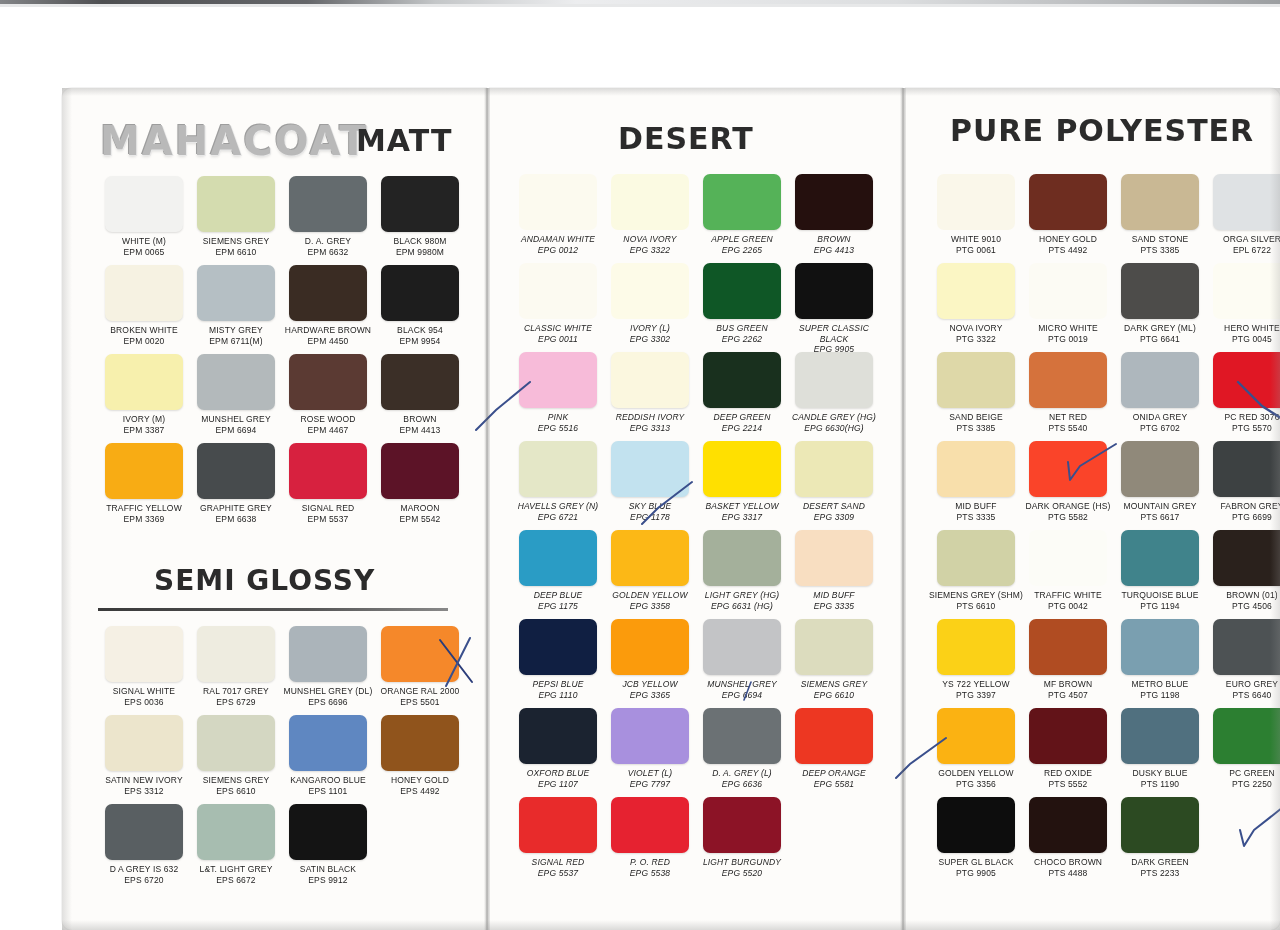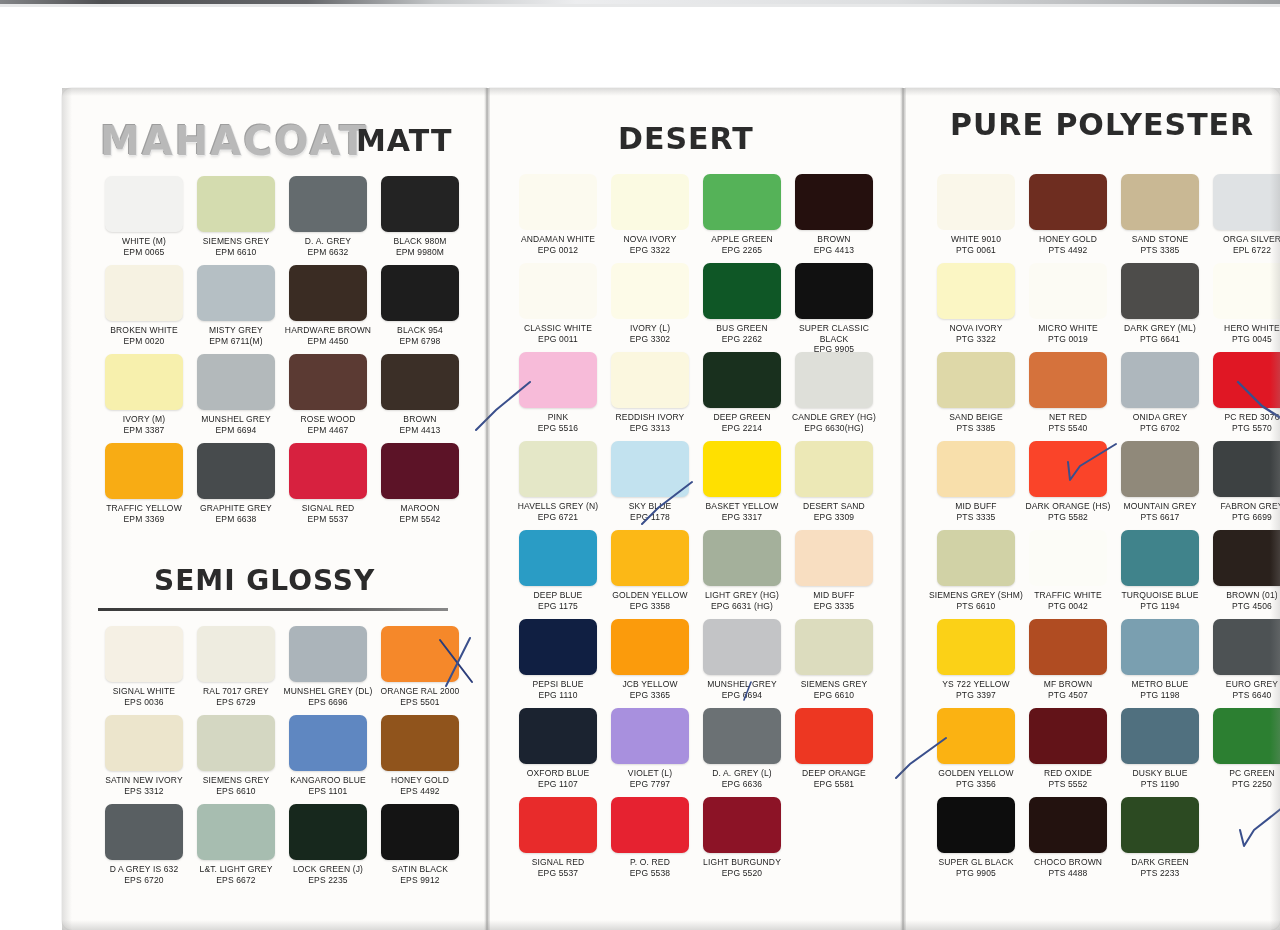--- a/index.html
+++ b/index.html
@@ -53,21 +53,21 @@
     color:#b9b9b9;
     text-shadow:1px 1px 0 #e8e8e8, -1px -1px 0 #9d9d9d, 0 2px 3px rgba(0,0,0,.12);
     font-family:"DejaVu Sans","Liberation Sans",sans-serif;
   }
   .sect-title{
     font-size:30px;font-weight:bold;letter-spacing:1px;color:#2b2b2b;
     font-family:"DejaVu Sans","Liberation Sans",sans-serif;
   }
   .t-matt{left:294px;top:35px;}
   .t-glossy{left:128px;top:33px;}
-  .t-poly{left:44px;top:19px;}
+  .t-poly{left:44px;top:25px;}
   .t-semi{left:92px;top:476px;font-size:28px;}
   .semirule{position:absolute;left:36px;top:520px;width:350px;height:3px;
      background:linear-gradient(90deg,#3a3a3a,#555 60%,#888);}
 
   
   .grid{position:absolute;display:grid;grid-template-columns:repeat(4,92px);
         column-gap:0px;row-gap:0px;}
   .cell{width:92px;height:89px;position:relative;}
   .chip{
     width:78px;height:56px;border-radius:7px;
@@ -79,21 +79,21 @@
     position:absolute;left:-4px;right:-4px;top:60px;
     text-align:center;
     font-size:8.5px;line-height:10.5px;color:#1d1d1d;
     font-family:"Liberation Sans","DejaVu Sans",sans-serif;
     letter-spacing:.15px;
   }
   .cap .code{display:block;}
 
   .g-matt{left:36px;top:88px;}
   .g-semi{left:36px;top:538px;}
-  .g-gloss{left:22px;top:86px;}
+  .g-gloss{left:22px;top:86px;font-style:italic;}
   .g-poly{left:24px;top:86px;}
 
   
   .pen{position:absolute;pointer-events:none;}
   .pen svg{display:block;}
 </style>
 </head>
 <body>
 
 <div class="scan-top"></div>
@@ -128,21 +128,21 @@
         <div class="cell">
           <div class="chip" style="background: rgb(181, 191, 196);"></div>
           <div class="cap"><span>MISTY GREY</span><span class="code">EPM 6711(M)</span></div>
         </div>
         <div class="cell">
           <div class="chip" style="background: rgb(58, 44, 35);"></div>
           <div class="cap"><span>HARDWARE BROWN</span><span class="code">EPM 4450</span></div>
         </div>
         <div class="cell">
           <div class="chip" style="background: rgb(29, 29, 29);"></div>
-          <div class="cap"><span>BLACK 954</span><span class="code">EPM 6798</span></div>
+          <div class="cap"><span>BLACK 954</span><span class="code">EPM 9954</span></div>
         </div>
         <div class="cell">
           <div class="chip" style="background: rgb(247, 240, 173);"></div>
           <div class="cap"><span>IVORY (M)</span><span class="code">EPM 3387</span></div>
         </div>
         <div class="cell">
           <div class="chip" style="background: rgb(179, 185, 187);"></div>
           <div class="cap"><span>MUNSHEL GREY</span><span class="code">EPM 6694</span></div>
         </div>
         <div class="cell">
@@ -206,24 +206,20 @@
           <div class="chip" style="background: rgb(144, 84, 28);"></div>
           <div class="cap"><span>HONEY GOLD</span><span class="code">EPS 4492</span></div>
         </div>
         <div class="cell">
           <div class="chip" style="background: rgb(89, 95, 98);"></div>
           <div class="cap"><span>D A GREY IS 632</span><span class="code">EPS 6720</span></div>
         </div>
         <div class="cell">
           <div class="chip" style="background: rgb(167, 189, 176);"></div>
           <div class="cap"><span>L&amp;T. LIGHT GREY</span><span class="code">EPS 6672</span></div>
-        </div>
-        <div class="cell">
-          <div class="chip" style="background: rgb(23, 40, 29);"></div>
-          <div class="cap"><span>LOCK GREEN (J)</span><span class="code">EPS 2235</span></div>
         </div>
         <div class="cell">
           <div class="chip" style="background: rgb(20, 20, 20);"></div>
           <div class="cap"><span>SATIN BLACK</span><span class="code">EPS 9912</span></div>
         </div>
       </div>
 
     <div class="pen" style="left:370px;top:542px;">
       <svg width="48" height="62" viewBox="0 0 48 62">
         <path d="M8 10 L40 52" stroke="#2b3d7a" stroke-width="2" fill="none" stroke-linecap="round"></path>

